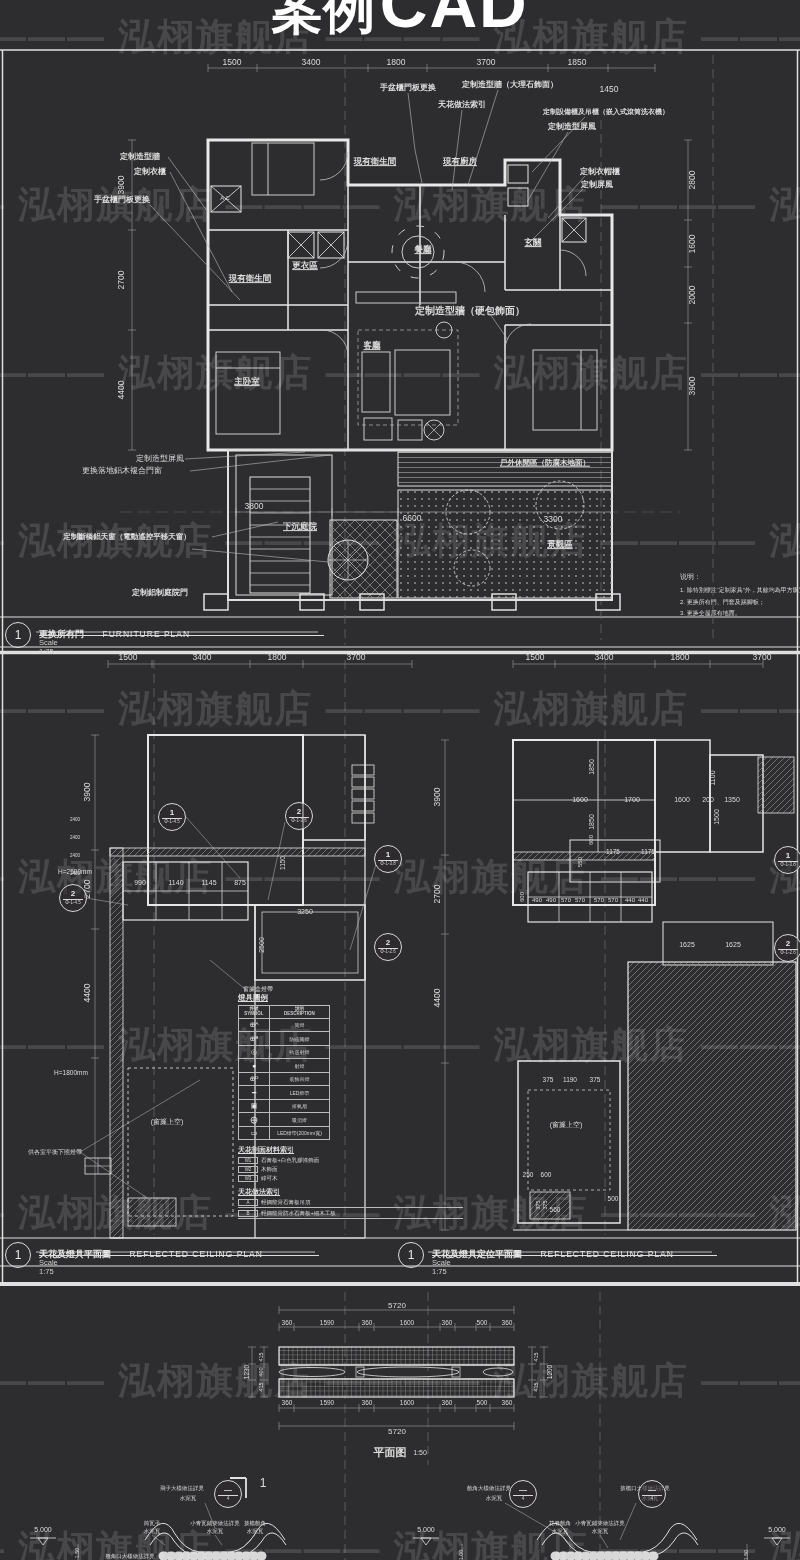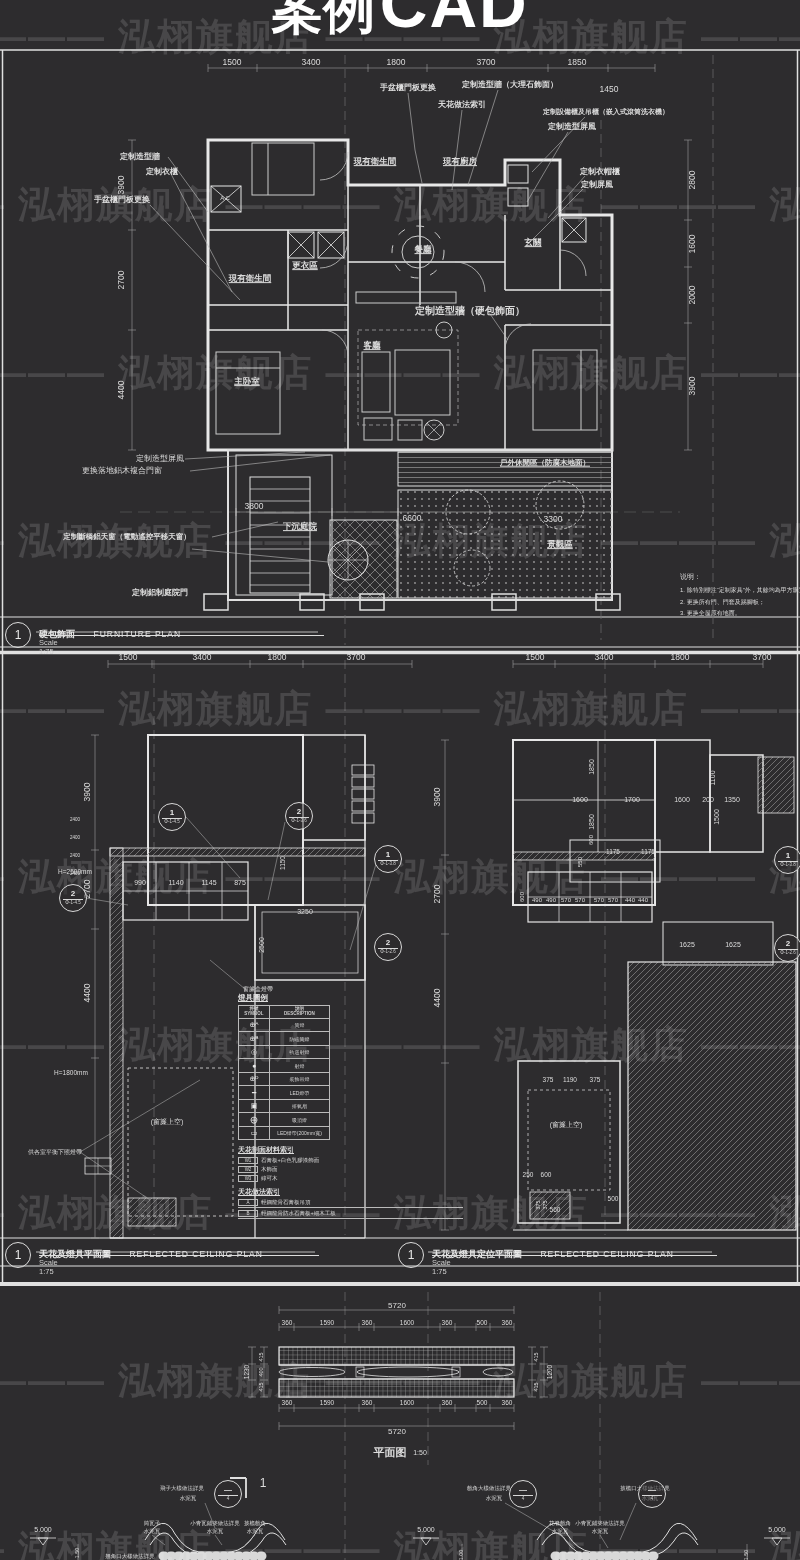--- a/index.html
+++ b/index.html
@@ -308,21 +308,21 @@
       <span class="lbl" style="left: 412px; top: 519px; font-size: 8.5px; transform: translate(-50%, -50%);">6600</span>
       <span class="lbl" style="left: 553px; top: 520px; font-size: 8.5px; transform: translate(-50%, -50%);">3300</span>
       <span class="lbl" style="left: 408px; top: 88px; font-size: 8px; transform: translate(-50%, -50%); font-weight: bold;">手盆櫃門板更换</span>
       <span class="lbl" style="left: 510px; top: 85px; font-size: 8px; transform: translate(-50%, -50%); font-weight: bold;">定制造型牆（大理石飾面）</span>
       <span class="lbl" style="left: 462px; top: 105px; font-size: 8px; transform: translate(-50%, -50%); font-weight: bold;">天花做法索引</span>
       <span class="lbl" style="left: 606px; top: 112px; font-size: 7px; transform: translate(-50%, -50%); font-weight: bold;">定制設備櫃及吊櫃（嵌入式滾筒洗衣機）</span>
       <span class="lbl" style="left: 572px; top: 127px; font-size: 8px; transform: translate(-50%, -50%); font-weight: bold;">定制造型屏風</span>
       <span class="lbl" style="left: 600px; top: 172px; font-size: 8px; transform: translate(-50%, -50%); font-weight: bold;">定制衣帽櫃</span>
       <span class="lbl" style="left: 597px; top: 185px; font-size: 8px; transform: translate(-50%, -50%); font-weight: bold;">定制屏風</span>
       <span class="lbl" style="left: 140px; top: 157px; font-size: 8px; transform: translate(-50%, -50%); font-weight: bold;">定制造型牆</span>
-      <span class="lbl" style="left: 150px; top: 172px; font-size: 8px; transform: translate(-50%, -50%); font-weight: bold; margin-left: 12px;">定制衣櫃</span>
+      <span class="lbl" style="left: 150px; top: 172px; font-size: 8px; transform: translate(-50%, -50%); font-weight: bold;">定制衣櫃</span>
       <span class="lbl" style="left: 122px; top: 200px; font-size: 8px; transform: translate(-50%, -50%); font-weight: bold;">手盆櫃門板更换</span>
       <span class="lbl" style="left: 470px; top: 311px; font-size: 10px; transform: translate(-50%, -50%); font-weight: bold;">定制造型牆（硬包飾面）</span>
       <span class="lbl" style="left: 160px; top: 459px; font-size: 8px; transform: translate(-50%, -50%); font-weight: normal;">定制造型屏風</span>
       <span class="lbl" style="left: 122px; top: 471px; font-size: 8px; transform: translate(-50%, -50%); font-weight: normal;">更换落地鋁木複合門窗</span>
       <span class="lbl" style="left: 127px; top: 537px; font-size: 7.5px; transform: translate(-50%, -50%); font-weight: bold;">定制斷橋鋁天窗（電動遙控平移天窗）</span>
       <span class="lbl" style="left: 160px; top: 549px; font-size: 8px; transform: translate(-50%, -50%); font-weight: bold; margin-top: 44px;">定制鋁制庭院門</span>
       <span class="lbl" style="left: 225px; top: 198px; font-size: 6px; transform: translate(-50%, -50%);">A C</span>
       <span class="lbl" style="left: 680px; top: 577px; font-size: 7px; transform: translate(0px, -50%);">说明：</span>
       <span class="lbl" style="left: 680px; top: 590px; font-size: 6px; transform: translate(0px, -50%);">1. 除特別標注“定制家具”外，其餘均為甲方購置家具；</span>
       <span class="lbl" style="left: 680px; top: 602px; font-size: 6px; transform: translate(0px, -50%);">2. 更换所有門、門套及踢腳板；</span>
@@ -490,21 +490,21 @@
       <div class="marker" style="left: 652px; top: 1494px; width: 26px; height: 26px;">
         <span class="mtop">—</span>
         <span class="mline"></span>
         <span class="msub">4</span>
       </div>
     </div>
 
   <div class="tblock" style="left:5px;top:622px;">
     <div class="circ">1</div>
     <div class="row1">
-      <span class="cn">硬包飾面</span>
+      <span class="cn">更换所有門</span>
       <span class="en">FURNITURE PLAN</span>
     </div>
     <div class="rule" style="width:285px;"></div>
     <div class="scale">Scale 1:75</div>
   </div>
   <div class="tblock" style="left:5px;top:1242px;">
     <div class="circ">1</div>
     <div class="row1">
       <span class="cn">天花及燈具平面圖</span>
       <span class="en">REFLECTED CEILING PLAN</span>

